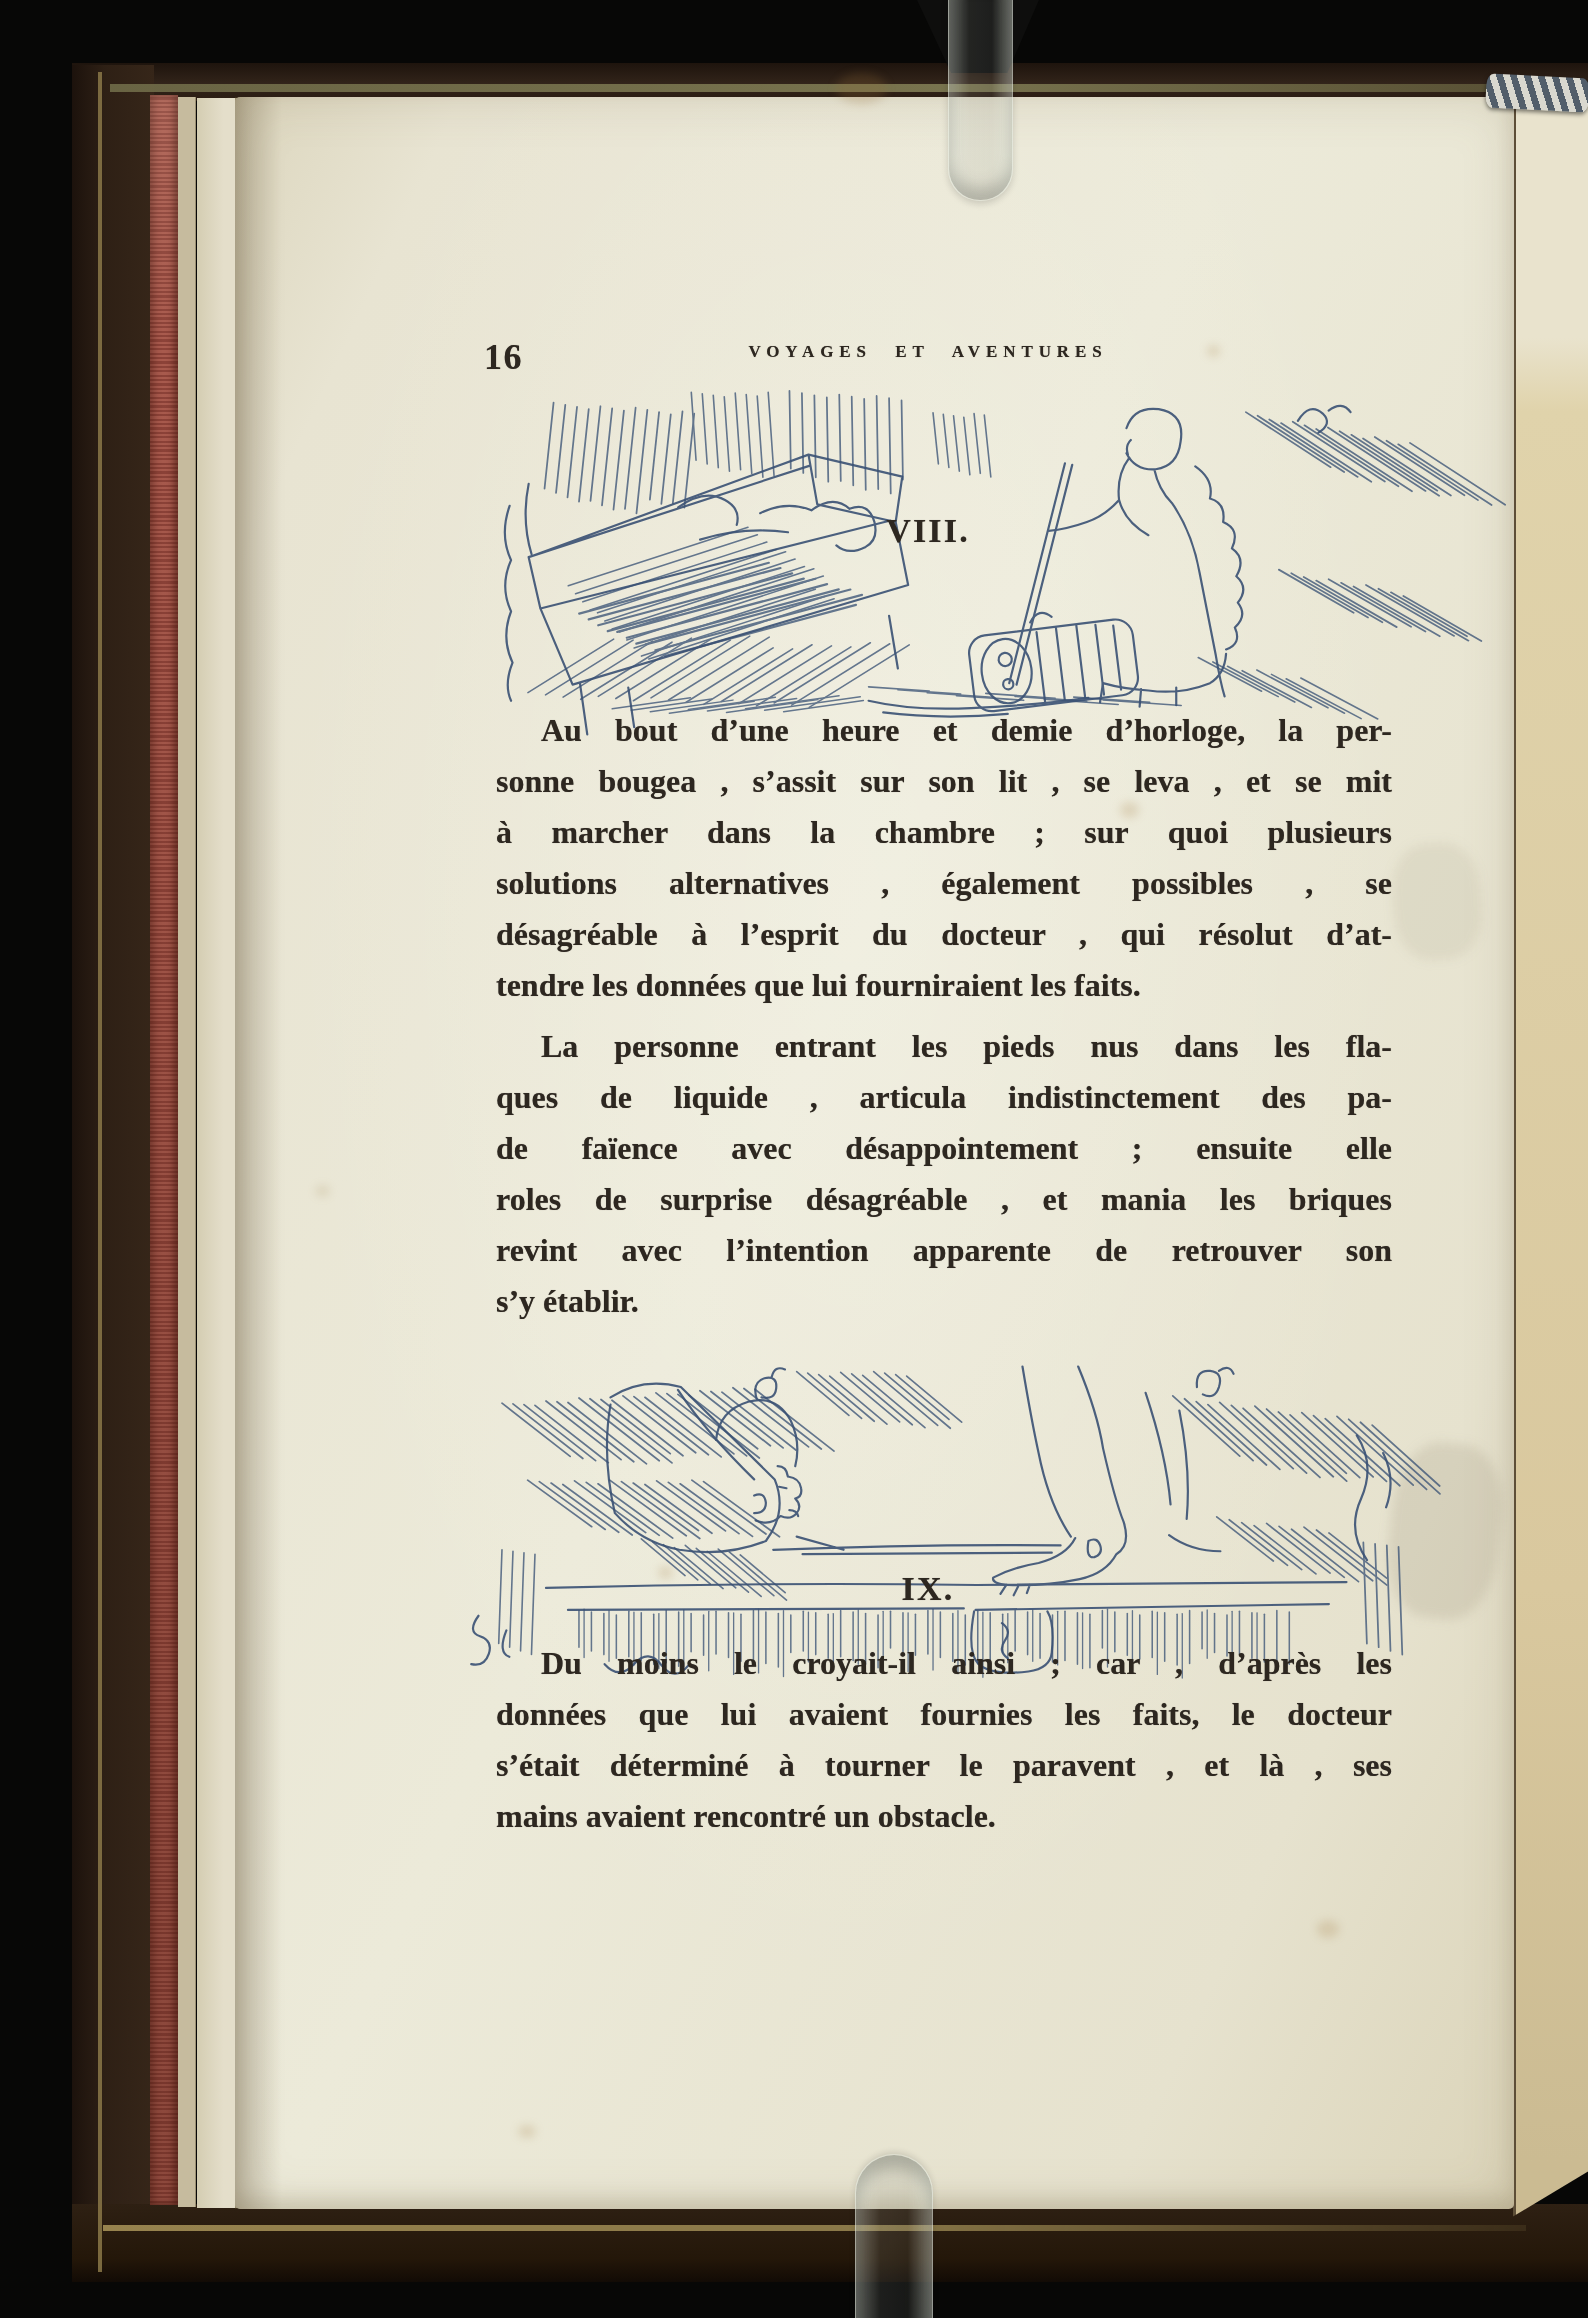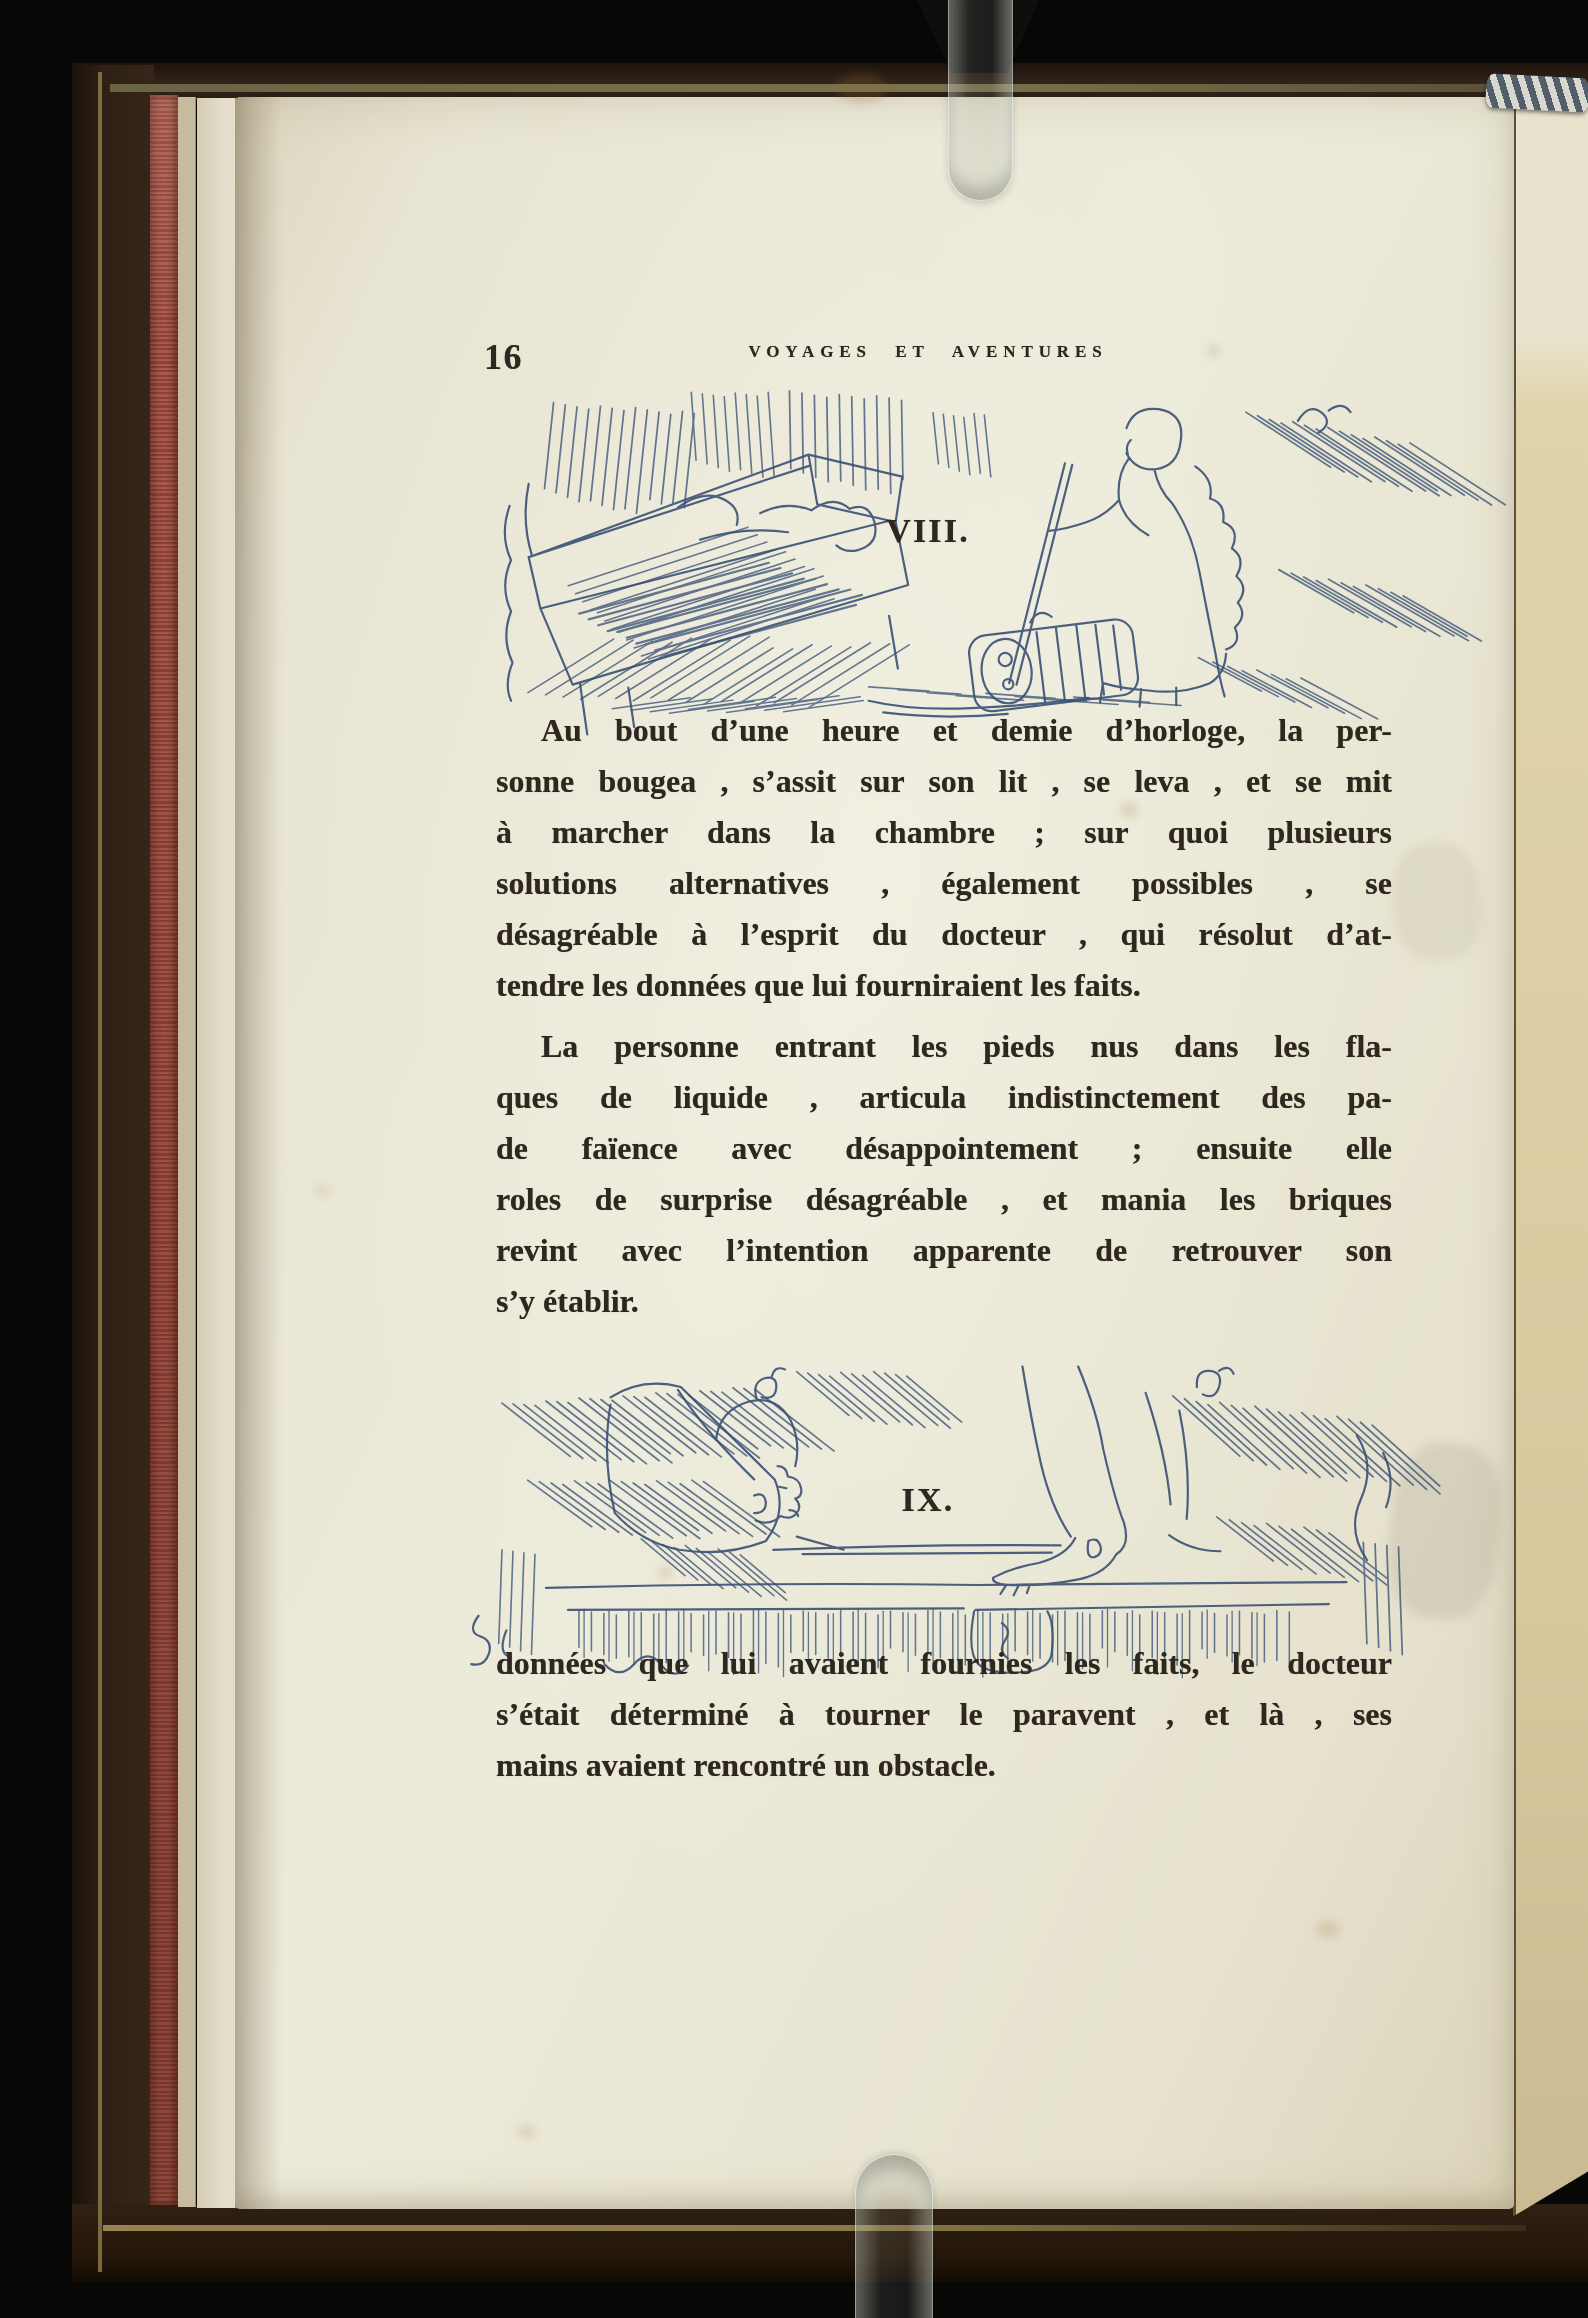--- a/index.html
+++ b/index.html
@@ -53,21 +53,21 @@
   .clip-bottom{left:855px;top:2154px;width:76px;height:166px;border-radius:40px 40px 0 0;
     box-shadow:inset 0 13.2px 16px rgba(75,80,74,.32), 0 -2.2px 5.9px rgba(0,0,0,.12)}
 
   
   .print{color:#2d2720;text-shadow:0 0 0.7px rgba(45,39,32,.55)}
   .runhead-no{left:484px;top:336px;font-size:36px;font-weight:bold;letter-spacing:1.5px;z-index:5}
   .runhead-title{left:480px;top:342px;width:896px;text-align:center;font-size:17px;font-weight:bold;
     letter-spacing:5.9px;word-spacing:13.2px;z-index:5}
   .heading{width:896px;left:480px;text-align:center;font-size:34px;font-weight:bold;letter-spacing:2.2px;z-index:5}
   .h8{top:512px}
-  .h9{top:1481px}
+  .h9{top:1570px}
 
   .textblock{left:496px;width:896px;font-size:32px;font-weight:bold;line-height:51px;z-index:5}
   .tb1{top:705px}
   .tb3{top:1638px}
   .para{margin:0}
   .para + .para{margin-top:10px}
   .tl{text-align:justify;text-align-last:justify;height:51px;white-space:nowrap0}
   .tl.last{text-align:justify;text-align-last:left}
   .indent{text-indent:45px}
 
@@ -486,20 +486,21 @@
     <div class="tl">roles de surprise désagréable , et mania les briques</div>
     <div class="tl">revint avec l’intention apparente de retrouver son</div>
     <div class="tl last">s’y établir.</div>
   </div>
 </div>
 
 <div class="abs print heading h9">IX.</div>
 
 <div class="abs print textblock tb3">
   <div class="para">
+    <div class="tl indent">Du moins le croyait-il ainsi ; car , d’après les</div>
     <div class="tl">données que lui avaient fournies les faits, le docteur</div>
     <div class="tl">s’était déterminé à tourner le paravent , et là , ses</div>
     <div class="tl last">mains avaient rencontré un obstacle.</div>
   </div>
 </div>
 
 <div class="abs clip-funnel"></div>
 <div class="abs clip clip-top"></div>
 <div class="abs clip clip-bottom"></div>
 

